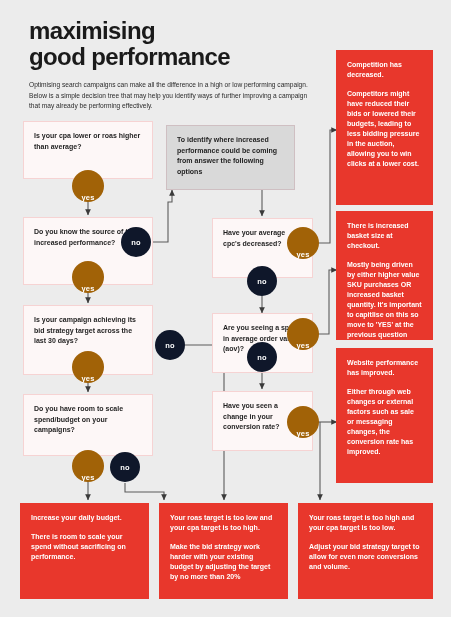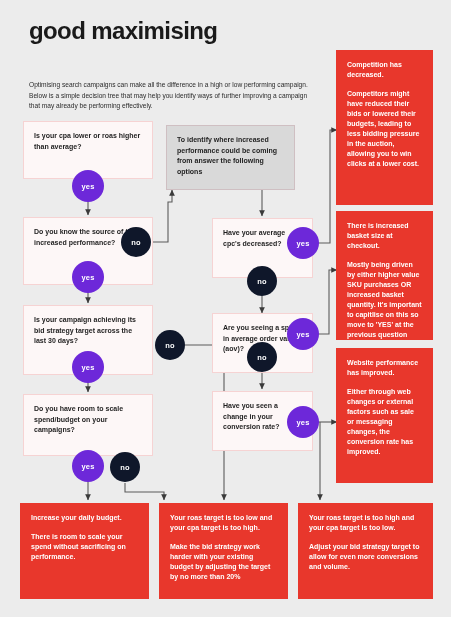--- a/index.html
+++ b/index.html
@@ -41,21 +41,21 @@
     background:#d9d9d9;border:1px solid #cfbfc2;
   }
 
   
   .node{
     position:absolute;border-radius:50%;
     display:flex;align-items:center;justify-content:center;
     font-size:7.5px;font-weight:bold;color:#ffffff;
     letter-spacing:0.2px;
   }
-  .node.yes{background:#6d28d9;width:32px;height:32px;}
+  .node.yes{background:#a16207;width:32px;height:32px;align-items:flex-end;}
   .node.no{background:#0f172a;width:30px;height:30px;}
 
   
   .rpanel{
     position:absolute;
     background:#e8372c;
     box-sizing:border-box;
     padding:10px 11px;
     color:#ffffff;
   }
@@ -65,21 +65,22 @@
   .rpanel .rbody{
     font-size:7px;line-height:10px;font-weight:bold;margin:0;
   }
 </style>
 </head>
 <body>
 
 <div id="root">
 
   <div class="title">
-    <span class="l2">good maximising</span>
+    <span class="l1">maximising</span>
+    <span class="l2">good performance</span>
   </div>
   <div class="intro">Optimising search campaigns can make all the difference in a high or low performing campaign. Below is a simple decision tree that may help you identify ways of further improving a campaign that may already be performing effectively.</div>
 
   <svg id="wires" viewBox="0 0 451 617">
     <defs>
       <marker id="ah" markerWidth="7" markerHeight="7" refX="5.2" refY="2.6" orient="auto">
         <path d="M0,0 L5.4,2.6 L0,5.2 z" fill="#3a3a3a"></path>
       </marker>
     </defs>
     <g stroke="#5b5b5b" stroke-width="1.1" fill="none" marker-end="url(#ah)">

